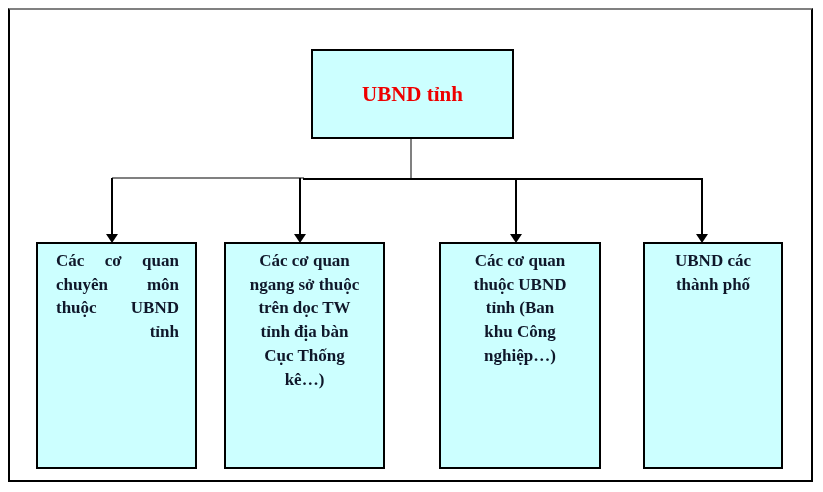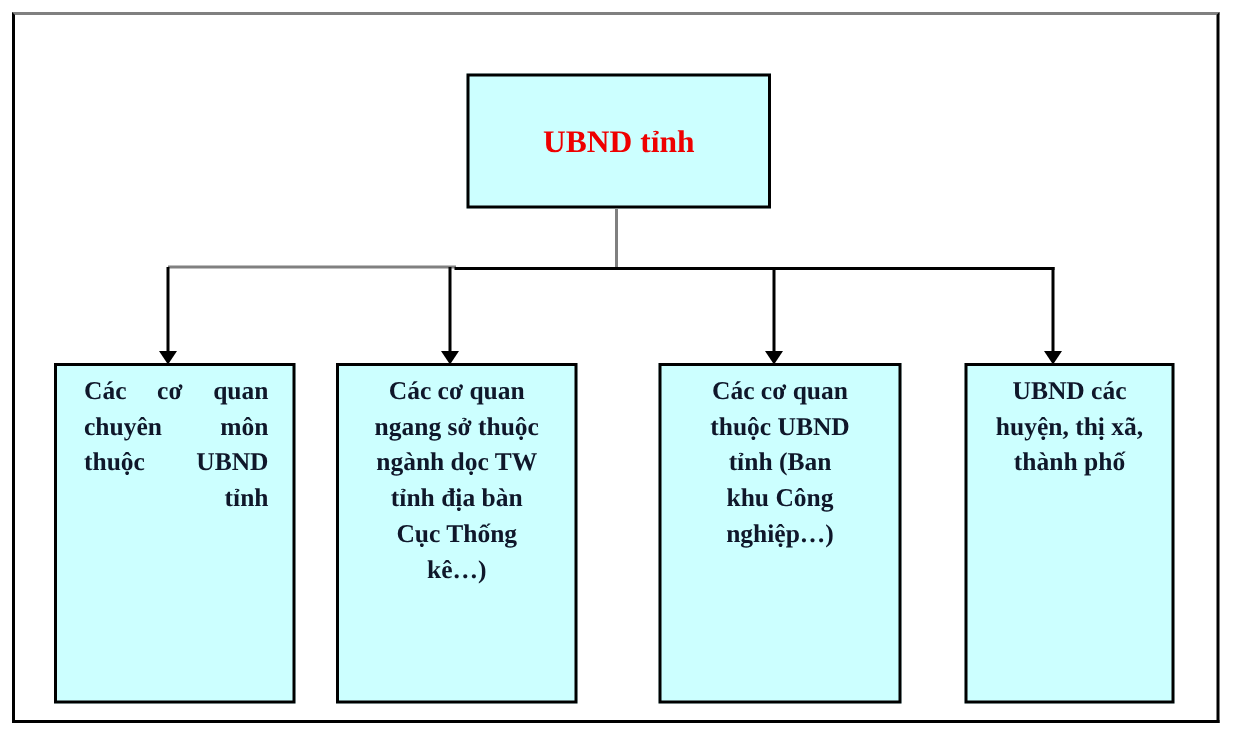--- a/index.html
+++ b/index.html
@@ -126,33 +126,32 @@
   <div class="obox child-box" id="child1">
     <div class="ln-j">Các cơ quan</div>
     <div class="ln-j">chuyên môn</div>
     <div class="ln-j">thuộc UBND</div>
     <div class="ln-jl">tỉnh</div>
   </div>
 
   <div class="obox child-box" id="child2">
     <div class="ln-c">Các cơ quan</div>
     <div class="ln-c">ngang sở thuộc</div>
-    <div class="ln-c">ngành dọc TW</div>
+    <div class="ln-c">trên dọc TW</div>
     <div class="ln-c">tỉnh địa bàn</div>
     <div class="ln-c">Cục Thống</div>
     <div class="ln-c">kê…)</div>
   </div>
 
   <div class="obox child-box" id="child3">
     <div class="ln-c">Các cơ quan</div>
     <div class="ln-c">thuộc UBND</div>
     <div class="ln-c">tỉnh (Ban</div>
     <div class="ln-c">khu Công</div>
     <div class="ln-c">nghiệp…)</div>
   </div>
 
   <div class="obox child-box" id="child4">
     <div class="ln-c">UBND các</div>
-    <div class="ln-c">huyện, thị xã,</div>
     <div class="ln-c">thành phố</div>
   </div>
 
 </div>
 
 </body></html>

